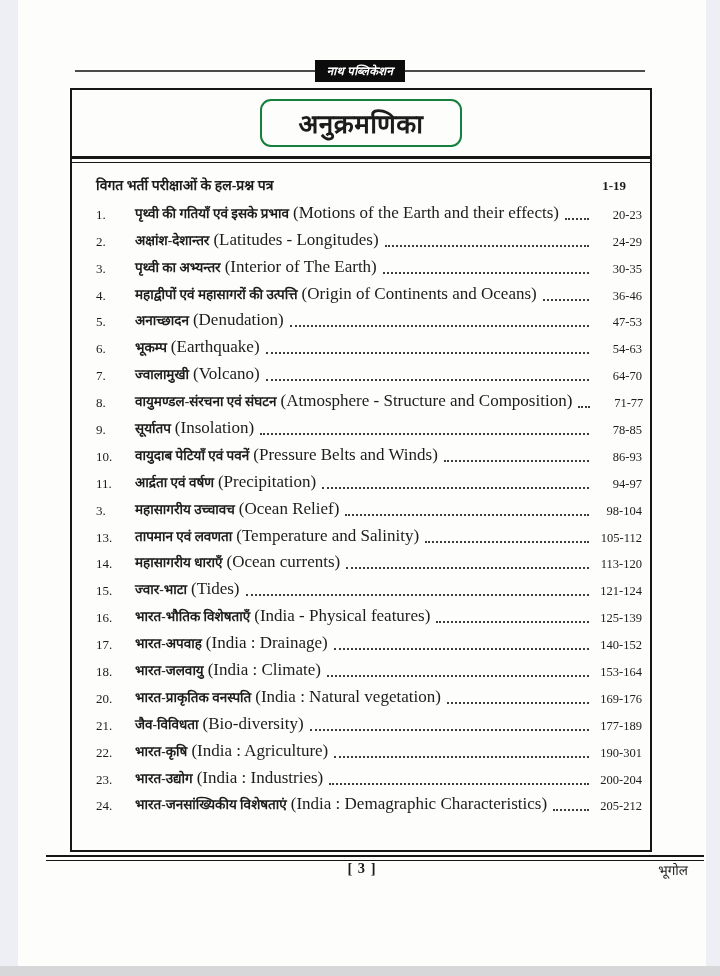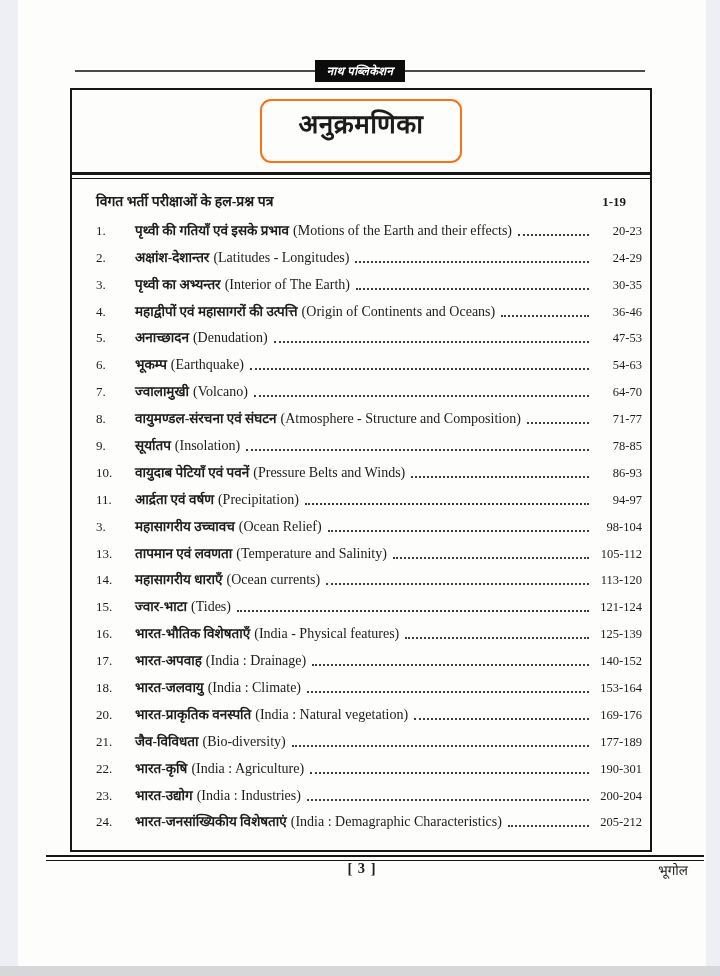--- a/index.html
+++ b/index.html
@@ -39,22 +39,22 @@
   }
   
   .main-box{
     position:absolute;left:52px;top:88px;width:582px;height:764px;
     border:2.2px solid #161616;
     box-sizing:border-box;
     background:#fdfdfb;
   }
   .title-wrap{display:flex;justify-content:center;margin-top:9px;}
   .title-box{
-    border:2px solid #f97316;border-radius:11px;
-    padding:4px 36px 20px;
+    border:2px solid #15803d;border-radius:11px;
+    padding:4px 36px 4px;
     font-size:26px;font-weight:bold;
     letter-spacing:.5px;
   }
   .title-divider{
     margin-top:9px;height:3px;
     border-top:3px solid #161616;
     border-bottom:1.6px solid #161616;
   }
   
   .hdr-row{
@@ -65,21 +65,21 @@
   .hdr-pages{font-weight:bold;font-size:13px;white-space:nowrap;}
   .rows{margin-top:7px;}
   .row{
     display:flex;align-items:flex-end;
     height:26.9px;box-sizing:border-box;
     padding:0 8px 5px 24px;
   }
   .num{width:39px;font-size:13px;flex:0 0 39px;}
   .title{white-space:nowrap;}
   .hi{font-weight:bold;font-size:13.5px;}
-  .en{font-size:14px;}
+  .en{font-size:17px;}
   .dots{
     flex:1;min-width:12px;
     border-bottom:2px dotted #3d3d3d;
     margin:0 5px 3px 6px;
   }
   .pages{font-size:12.5px;min-width:48px;text-align:right;white-space:nowrap;}
   
   .footer-rule{
     position:absolute;left:28px;top:855px;width:658px;height:3px;
     border-top:2.4px solid #161616;

